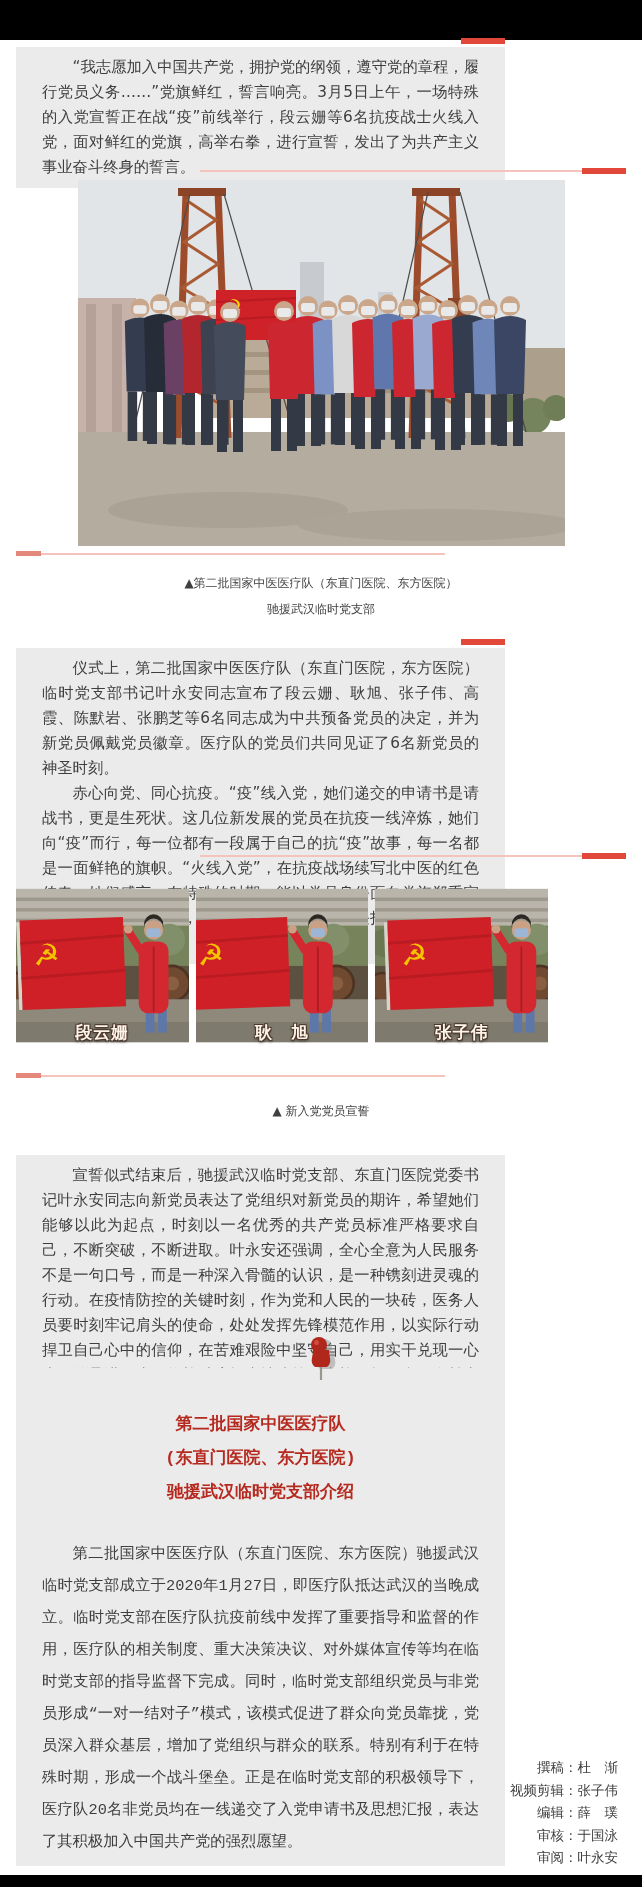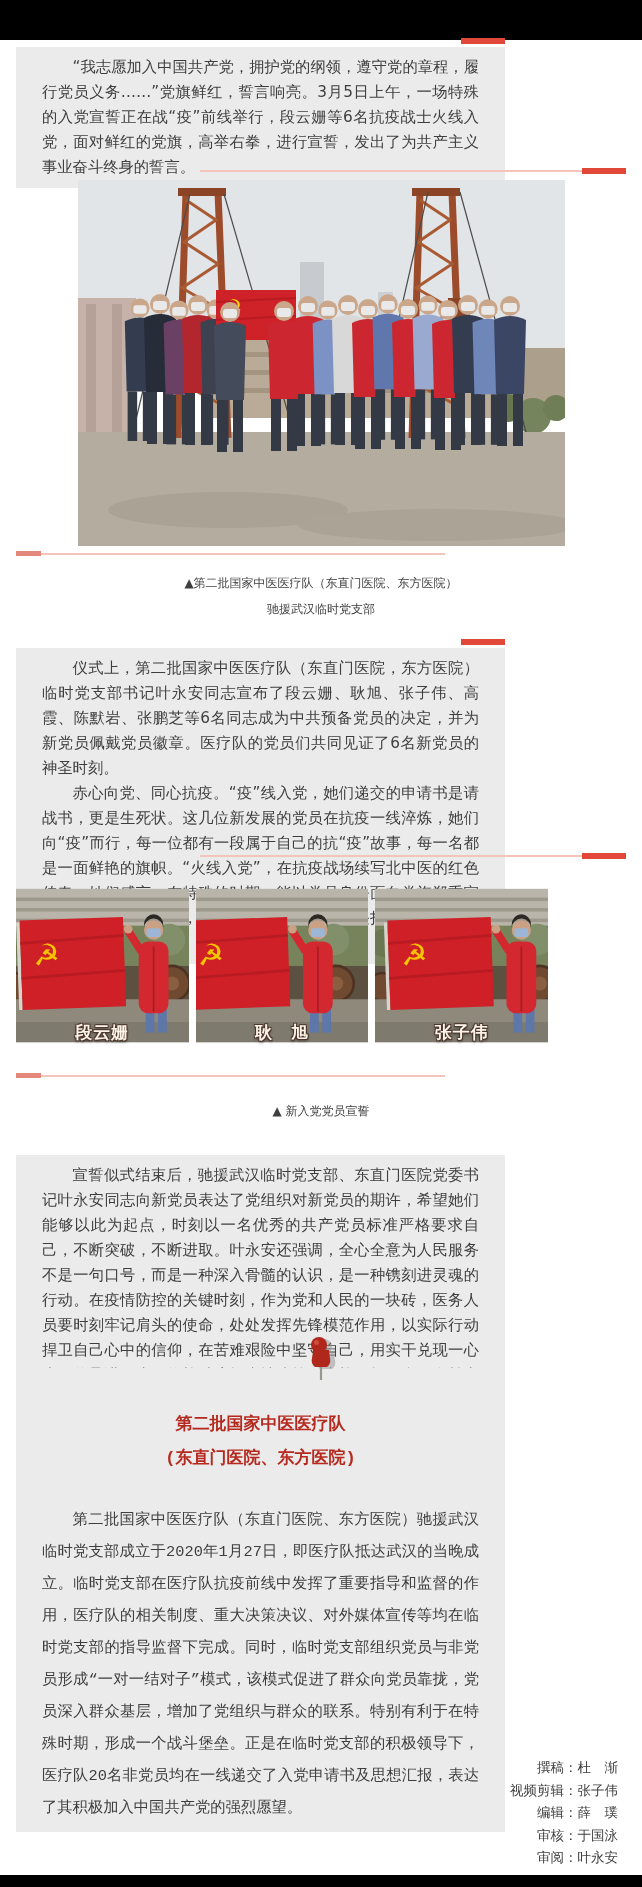--- a/index.html
+++ b/index.html
@@ -250,20 +250,21 @@
     </g>
     <circle cx="17" cy="9" r="8" fill="#b0271c"></circle>
     <circle cx="14.5" cy="6.5" r="2.5" fill="#d9564a" opacity="0.8"></circle>
     <path d="M11,14 C11,22 7,26 13,31 L25,31 C31,26 27,22 27,14 Z" fill="#b0271c"></path>
     <line x1="19" y1="31" x2="19" y2="44" stroke="#9a978f" stroke-width="2.2"></line>
   </svg>
 
   <div id="block4" class="block">
     <div class="intro-title">第二批国家中医医疗队</div>
     <div class="intro-title">(东直门医院、东方医院)</div>
+    <div class="intro-title">驰援武汉临时党支部介绍</div>
     <p id="intro-body" class="para">第二批国家中医医疗队（东直门医院、东方医院）驰援武汉临时党支部成立于2020年1月27日，即医疗队抵达武汉的当晚成立。临时党支部在医疗队抗疫前线中发挥了重要指导和监督的作用，医疗队的相关制度、重大决策决议、对外媒体宣传等均在临时党支部的指导监督下完成。同时，临时党支部组织党员与非党员形成“一对一结对子”模式，该模式促进了群众向党员靠拢，党员深入群众基层，增加了党组织与群众的联系。特别有利于在特殊时期，形成一个战斗堡垒。正是在临时党支部的积极领导下，医疗队20名非党员均在一线递交了入党申请书及思想汇报，表达了其积极加入中国共产党的强烈愿望。</p>
   </div>
 
   <div id="credits">
     <div class="credit-line">撰稿：杜　渐</div>
     <div class="credit-line">视频剪辑：张子伟</div>
     <div class="credit-line">编辑：薛　璞</div>
     <div class="credit-line">审核：于国泳</div>
     <div class="credit-line">审阅：叶永安</div>
   </div>

